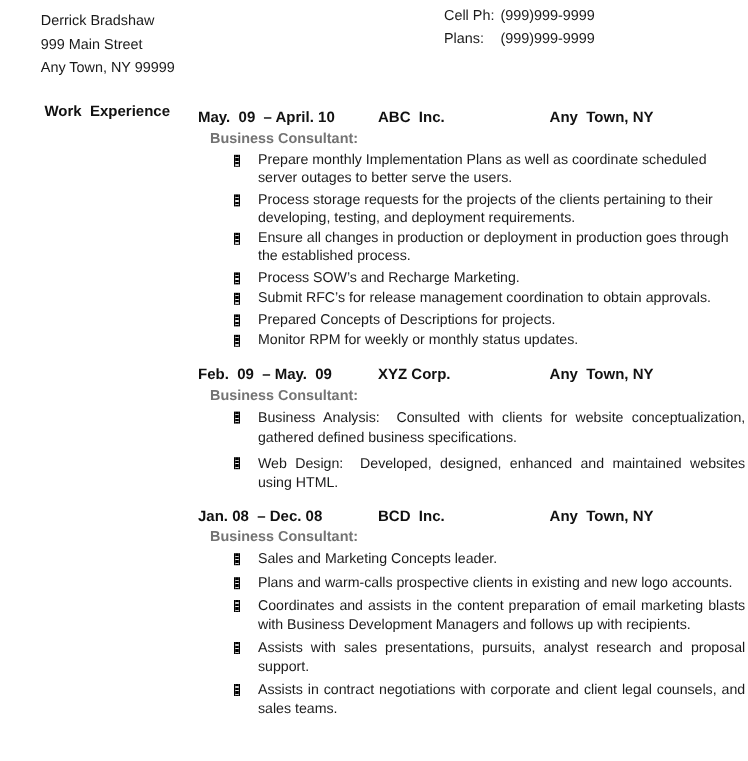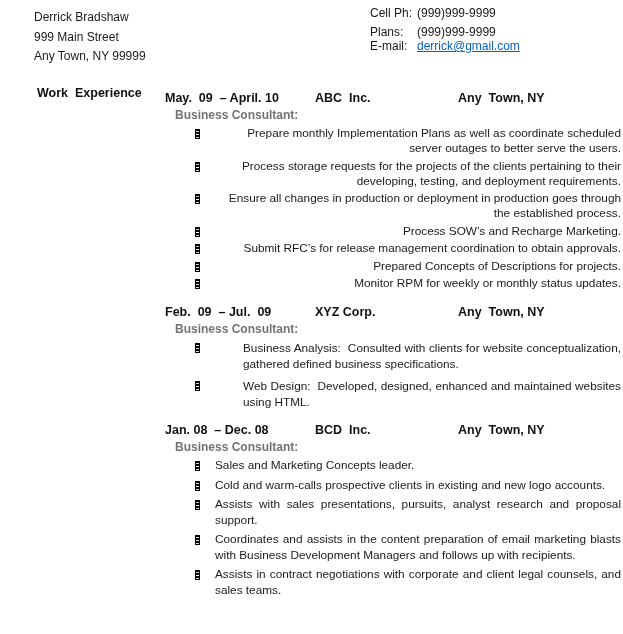--- a/index.html
+++ b/index.html
@@ -43,34 +43,34 @@
   }
   .jh-dates   { flex: 0 0 150px; }
   .jh-company { flex: 0 0 143px; }
   .jh-loc     { flex: 1; }
   .role {
     font-weight: 700; font-size: 12px; margin-left: 10px; line-height: 16px; color: #737373;
   }
   ul.bullets { list-style: none; margin: 3px 0 0 0; padding: 0 0 0 30px; }
   ul.bullets li { display: flex; font-size: 11.8px; }
   .job-1 ul.bullets li { line-height: 15px;   margin-bottom: 2.5px; }
-  .job-2 ul.bullets li { line-height: 16px;   margin-bottom: 6px; gap: 28px; }
+  .job-2 ul.bullets li { line-height: 16px;   margin-bottom: 6px; }
   .job-3 ul.bullets li { line-height: 15.5px; margin-bottom: 4px; }
   .job-2 { margin-top: 13px; }
   .job-3 { margin-top: 12px; }
   .bullet-cell { flex: 0 0 20px; padding-top: 3px; }
   
   .tofu {
     display: block; width: 5px; height: 10px;
     border-left: 1px solid #000; border-right: 1px solid #000;
     background: linear-gradient(to bottom,
       #000 0 2px, #cfcfcf 2px 3px, #000 3px 5px,
       #f2f2f2 5px 6px, #000 6px 8px, #d8d8d8 8px 9px, #000 9px 10px);
   }
-  .btxt { flex: 1; text-align: right; }
+  .btxt { flex: 1; }
   .justify .btxt { text-align: justify; }
 </style>
 </head>
 <body>
 
 <div class="page">
 
   <div class="contact-left">
     <div class="pre">Derrick Bradshaw</div>
     <div class="pre">999 Main Street</div>
@@ -78,24 +78,20 @@
   </div>
 
   <div class="contact-right">
     <div class="contact-row cell">
       <span class="contact-label pre">Cell Ph:</span>
       <span class="pre">(999)999-9999</span>
     </div>
     <div class="contact-row">
       <span class="contact-label pre">Plans:</span>
       <span class="pre">(999)999-9999</span>
-    </div>
-    <div class="contact-row">
-      <span class="contact-label pre">E-mail:</span>
-      <a class="email-link pre">derrick@gmail.com</a>
     </div>
   </div>
 
   <div class="section-label pre">Work  Experience</div>
 
   <div class="jobs">
 
     <div class="job job-1">
       <div class="job-header">
         <span class="jh-dates pre">May.  09  – April. 10</span>
@@ -144,21 +140,21 @@
           <span class="bullet-cell">
               <i class="tofu"></i>
             </span>
           <span class="btxt pre">Monitor RPM for weekly or monthly status updates.</span>
         </li>
       </ul>
     </div>
 
     <div class="job job-2 justify">
       <div class="job-header">
-        <span class="jh-dates pre">Feb.  09  – Jul.  09</span>
+        <span class="jh-dates pre">Feb.  09  – May.  09</span>
         <span class="jh-company pre">XYZ Corp.</span>
         <span class="jh-loc pre">Any  Town, NY</span>
       </div>
       <div class="role pre">Business Consultant:</div>
       <ul class="bullets">
         <li>
           <span class="bullet-cell">
               <i class="tofu"></i>
             </span>
           <span class="btxt pre">Business Analysis:  Consulted with clients for website conceptualization, gathered defined business specifications.</span>
@@ -183,33 +179,33 @@
         <li>
           <span class="bullet-cell">
               <i class="tofu"></i>
             </span>
           <span class="btxt pre">Sales and Marketing Concepts leader.</span>
         </li>
         <li>
           <span class="bullet-cell">
               <i class="tofu"></i>
             </span>
-          <span class="btxt pre">Cold and warm-calls prospective clients in existing and new logo accounts.</span>
+          <span class="btxt pre">Plans and warm-calls prospective clients in existing and new logo accounts.</span>
+        </li>
+        <li>
+          <span class="bullet-cell">
+              <i class="tofu"></i>
+            </span>
+          <span class="btxt pre">Coordinates and assists in the content preparation of email marketing blasts with Business Development Managers and follows up with recipients.</span>
         </li>
         <li>
           <span class="bullet-cell">
               <i class="tofu"></i>
             </span>
           <span class="btxt pre">Assists with sales presentations, pursuits, analyst research and proposal support.</span>
-        </li>
-        <li>
-          <span class="bullet-cell">
-              <i class="tofu"></i>
-            </span>
-          <span class="btxt pre">Coordinates and assists in the content preparation of email marketing blasts with Business Development Managers and follows up with recipients.</span>
         </li>
         <li>
           <span class="bullet-cell">
               <i class="tofu"></i>
             </span>
           <span class="btxt pre">Assists in contract negotiations with corporate and client legal counsels, and sales teams.</span>
         </li>
       </ul>
     </div>
 

